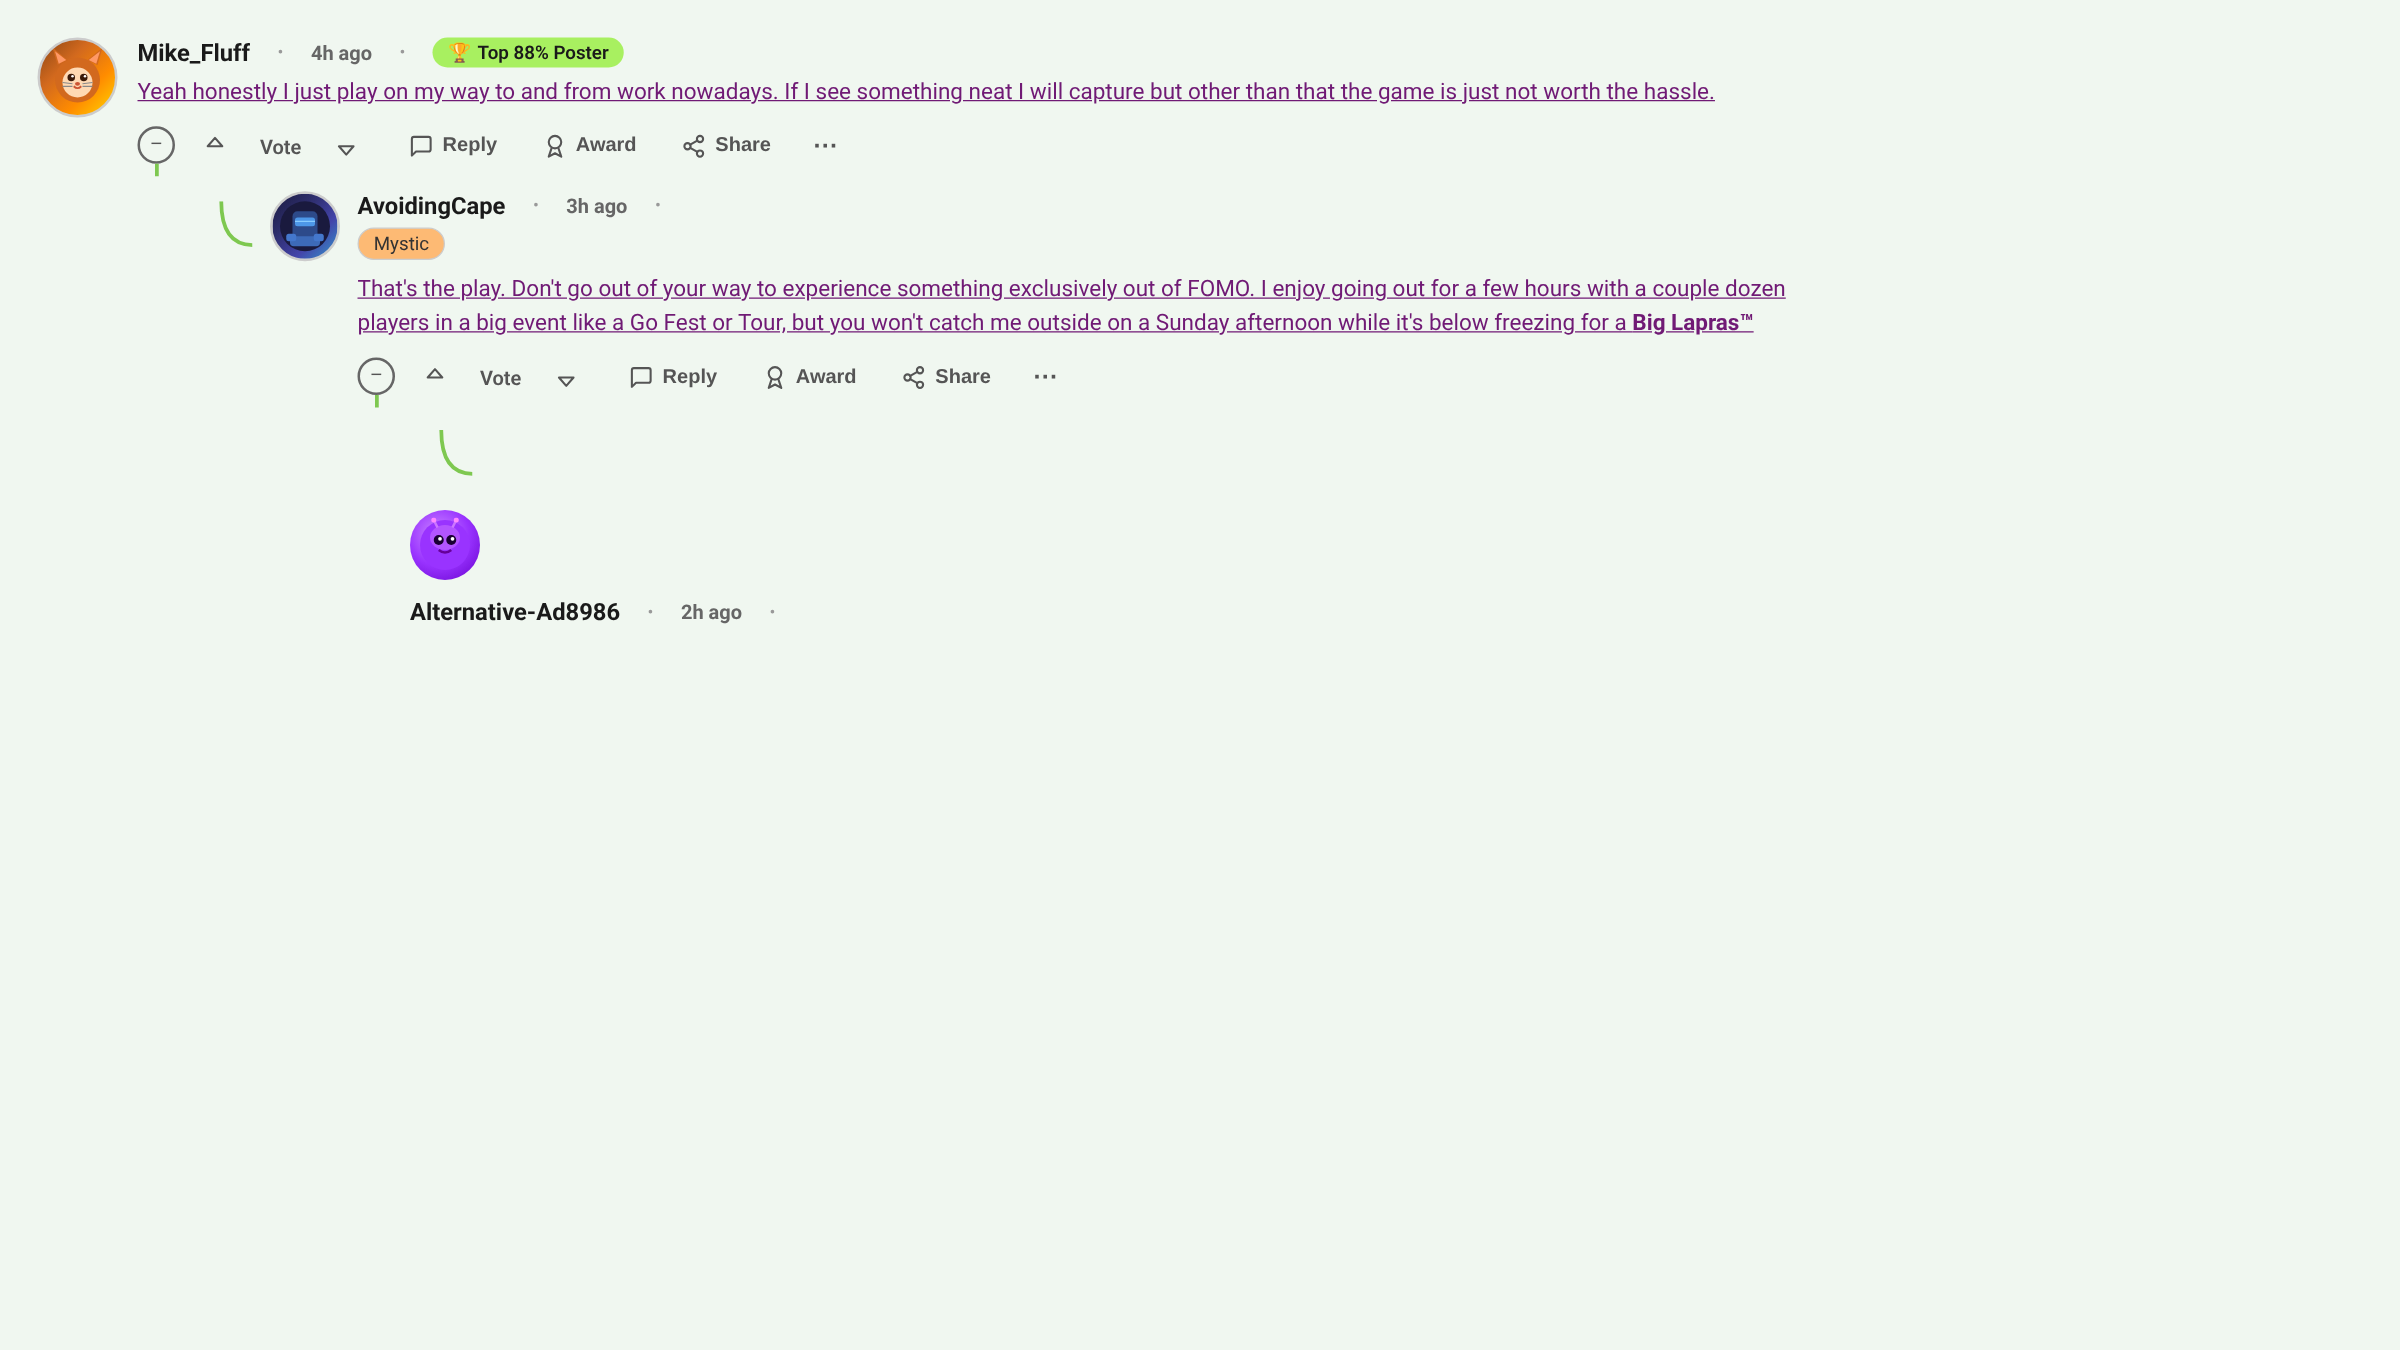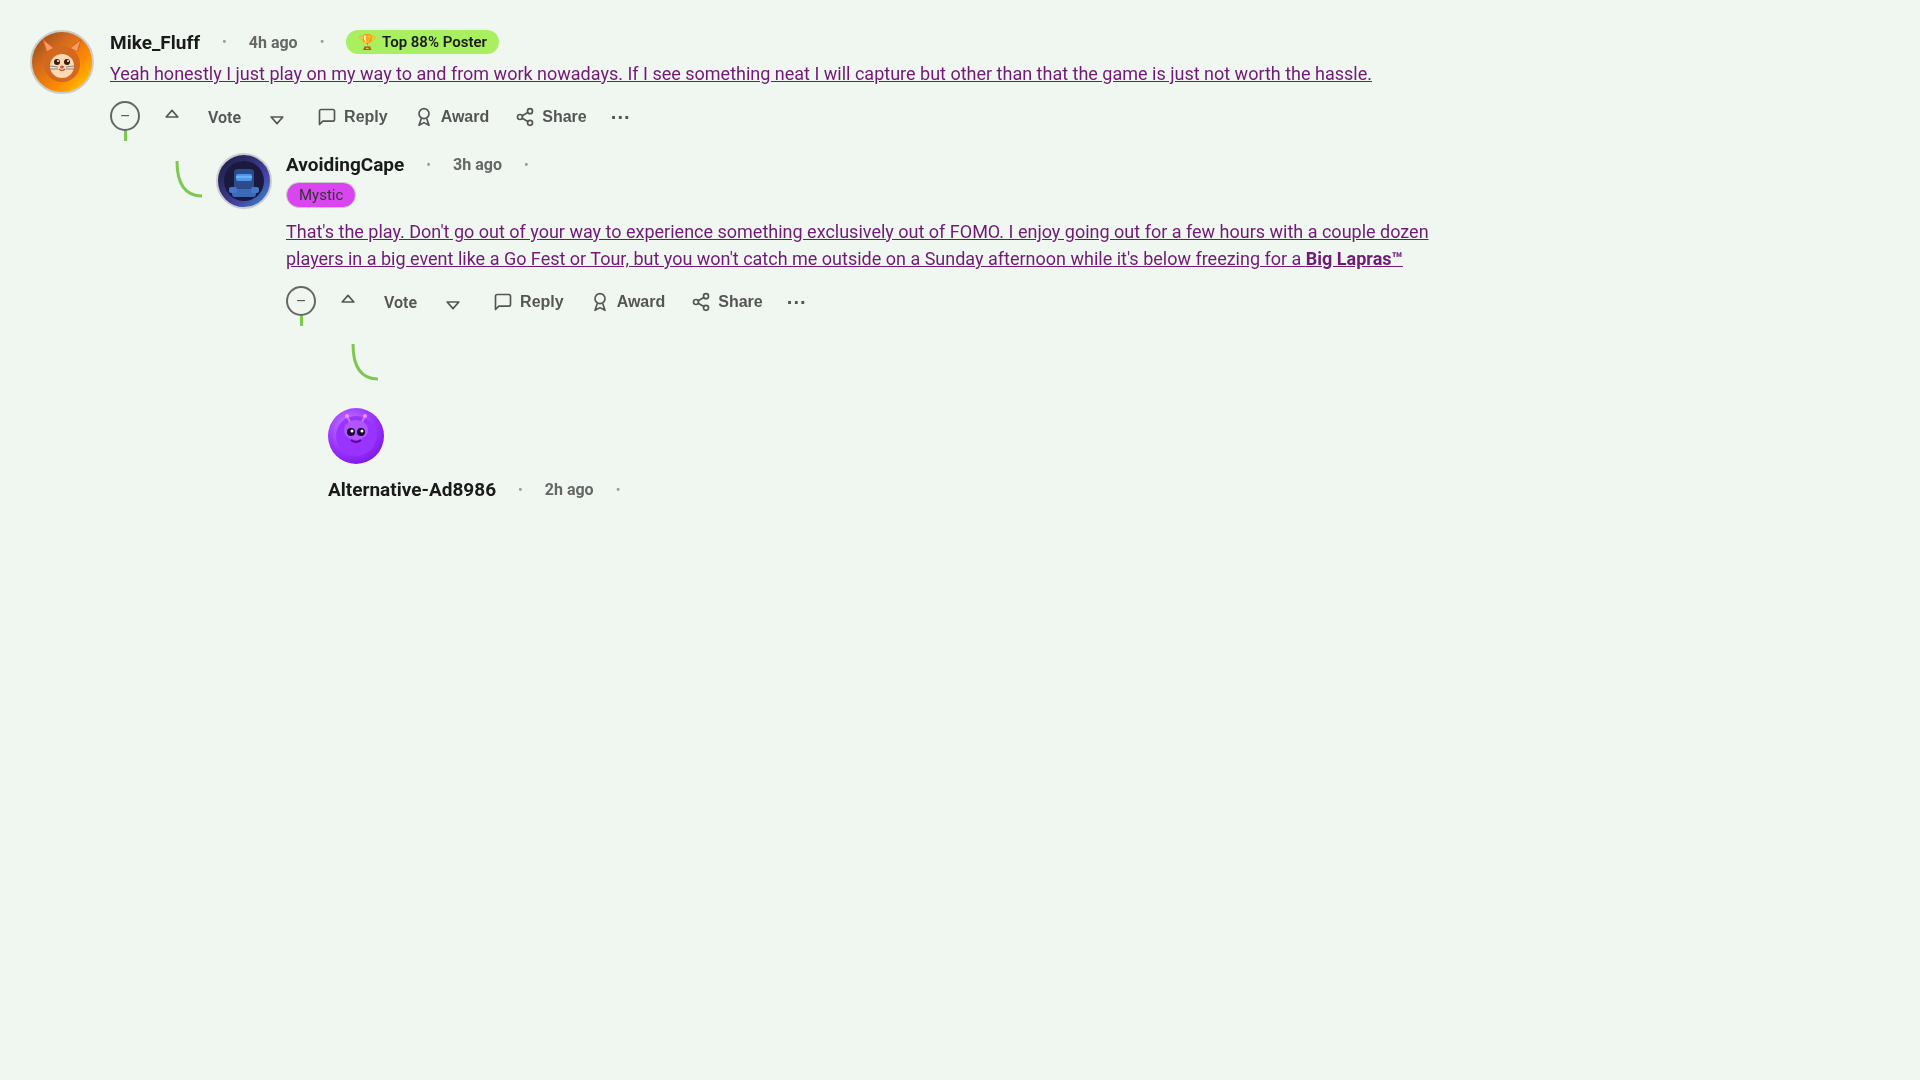--- a/index.html
+++ b/index.html
@@ -90,40 +90,40 @@
       color: #1a1a1a;
       font-size: 15px;
       font-weight: 600;
       padding: 3px 12px;
       border-radius: 20px;
     }
 
     .flair {
       display: inline-flex;
       align-items: center;
-      background-color: #d946ef;
+      background-color: #fdba74;
       color: #333;
       font-size: 15px;
       padding: 3px 12px;
       border-radius: 20px;
       border: 1px solid #ccc;
     }
 
     .comment-text {
       font-size: 18px;
       line-height: 1.5;
       color: #701a75;
       margin-bottom: 14px;
       text-decoration: underline;
     }
 
     .action-bar {
       display: flex;
       align-items: flex-end;
-      gap: 6px;
+      gap: 16px;
     }
 
     .collapse-btn {
       width: 30px;
       height: 30px;
       border-radius: 50%;
       border: 2px solid #666;
       background: transparent;
       display: flex;
       align-items: center;

